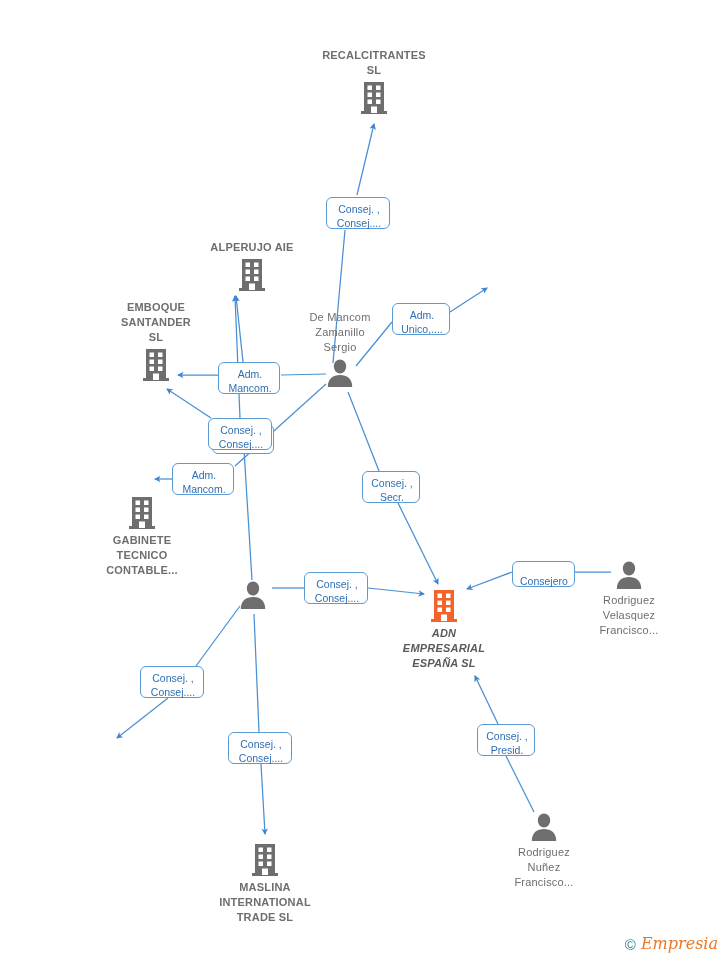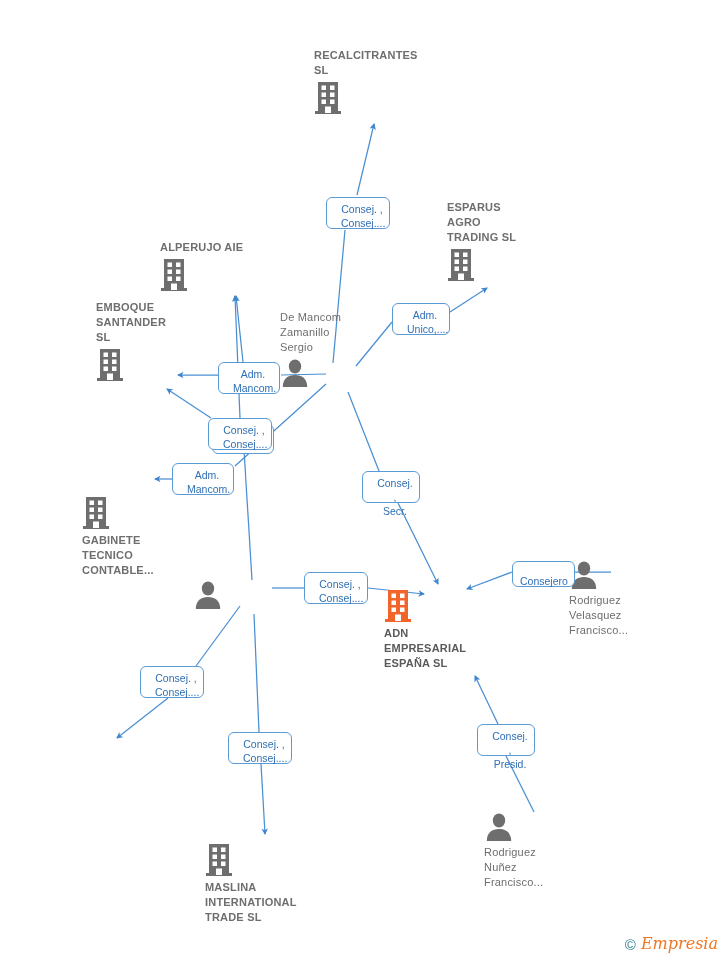--- a/index.html
+++ b/index.html
@@ -21,20 +21,21 @@
     position: absolute;
     left: 0;
     top: 0;
     width: 728px;
     height: 960px;
   }
   .node {
     position: absolute;
     width: 120px;
     margin-left: -60px;
+    text-align: center;
     z-index: 3;
   }
   .node .icon-wrap {
     display: block;
     line-height: 0;
   }
   .node .nlabel {
     display: block;
     font-size: 11px;
     line-height: 15px;
@@ -51,21 +52,21 @@
   .elabel {
     position: absolute;
     box-sizing: border-box;
     background: #ffffff;
     border: 1.4px solid #5b9bd5;
     border-radius: 6px;
     color: #2f6fb5;
     font-size: 10.5px;
     line-height: 14px;
     text-align: center;
-    padding: 4px 6px 5px 14px;
+    padding: 4px 6px 5px 8px;
     white-space: pre-line;
     z-index: 5;
   }
   .elabel.ghost { z-index: 4; }
   .elabel.single { padding: 12px 7px; }
 
   #footer {
     position: absolute;
     right: 10px;
     bottom: 8px;
@@ -155,44 +156,22 @@
             <rect x="7.5" y="11.5" width="4.5" height="4.5"></rect>
             <rect x="16" y="11.5" width="4.5" height="4.5"></rect>
             <rect x="7.5" y="18.5" width="4.5" height="4.5"></rect>
             <rect x="16" y="18.5" width="4.5" height="4.5"></rect>
             <rect x="11" y="25.5" width="6" height="6.5"></rect>
           </g>
         </svg>
     </span>
   </div>
 
-  <div class="node company labelTop" style="left:507px; top:200px;">
-    <span class="nlabel">ESPARUS
-AGRO
-TRADING  SL</span>
-    <span class="icon-wrap">
-      <svg width="28" height="34" viewBox="0 0 28 34">
-          <g fill="#6e6e6e">
-            <rect x="4" y="1" width="20" height="31"></rect>
-            <rect x="1" y="30" width="26" height="3"></rect>
-          </g>
-          <g fill="#ffffff">
-            <rect x="7.5" y="4.5" width="4.5" height="4.5"></rect>
-            <rect x="16" y="4.5" width="4.5" height="4.5"></rect>
-            <rect x="7.5" y="11.5" width="4.5" height="4.5"></rect>
-            <rect x="16" y="11.5" width="4.5" height="4.5"></rect>
-            <rect x="7.5" y="18.5" width="4.5" height="4.5"></rect>
-            <rect x="16" y="18.5" width="4.5" height="4.5"></rect>
-            <rect x="11" y="25.5" width="6" height="6.5"></rect>
-          </g>
-        </svg>
-    </span>
-  </div>
-
-  <div class="node company labelTop" style="left:220px; top:240px;">
+
+  <div class="node company labelTop" style="left:252px; top:240px;">
     <span class="nlabel">ALPERUJO AIE</span>
     <span class="icon-wrap">
       <svg width="28" height="34" viewBox="0 0 28 34">
           <g fill="#6e6e6e">
             <rect x="4" y="1" width="20" height="31"></rect>
             <rect x="1" y="30" width="26" height="3"></rect>
           </g>
           <g fill="#ffffff">
             <rect x="7.5" y="4.5" width="4.5" height="4.5"></rect>
             <rect x="16" y="4.5" width="4.5" height="4.5"></rect>
@@ -270,21 +249,21 @@
     <span class="icon-wrap">
       <svg width="30" height="30" viewBox="0 0 30 30">
           <g fill="#6e6e6e">
             <ellipse cx="15" cy="8.5" rx="6.2" ry="7"></ellipse>
             <path d="M 2.8 29 C 2.8 20.5 8.2 17 15 17 C 21.8 17 27.2 20.5 27.2 29 Z"></path>
           </g>
         </svg>
     </span>
   </div>
 
-  <div class="node focus labelBottom" style="left:444px; top:589px;">
+  <div class="node focus labelBottom" style="left:444px; top:589px;font-style:italic;">
     <span class="icon-wrap">
       <svg width="28" height="34" viewBox="0 0 28 34">
           <g fill="#f2642a">
             <rect x="4" y="1" width="20" height="31"></rect>
             <rect x="1" y="30" width="26" height="3"></rect>
           </g>
           <g fill="#ffffff">
             <rect x="7.5" y="4.5" width="4.5" height="4.5"></rect>
             <rect x="16" y="4.5" width="4.5" height="4.5"></rect>
             <rect x="7.5" y="11.5" width="4.5" height="4.5"></rect>

